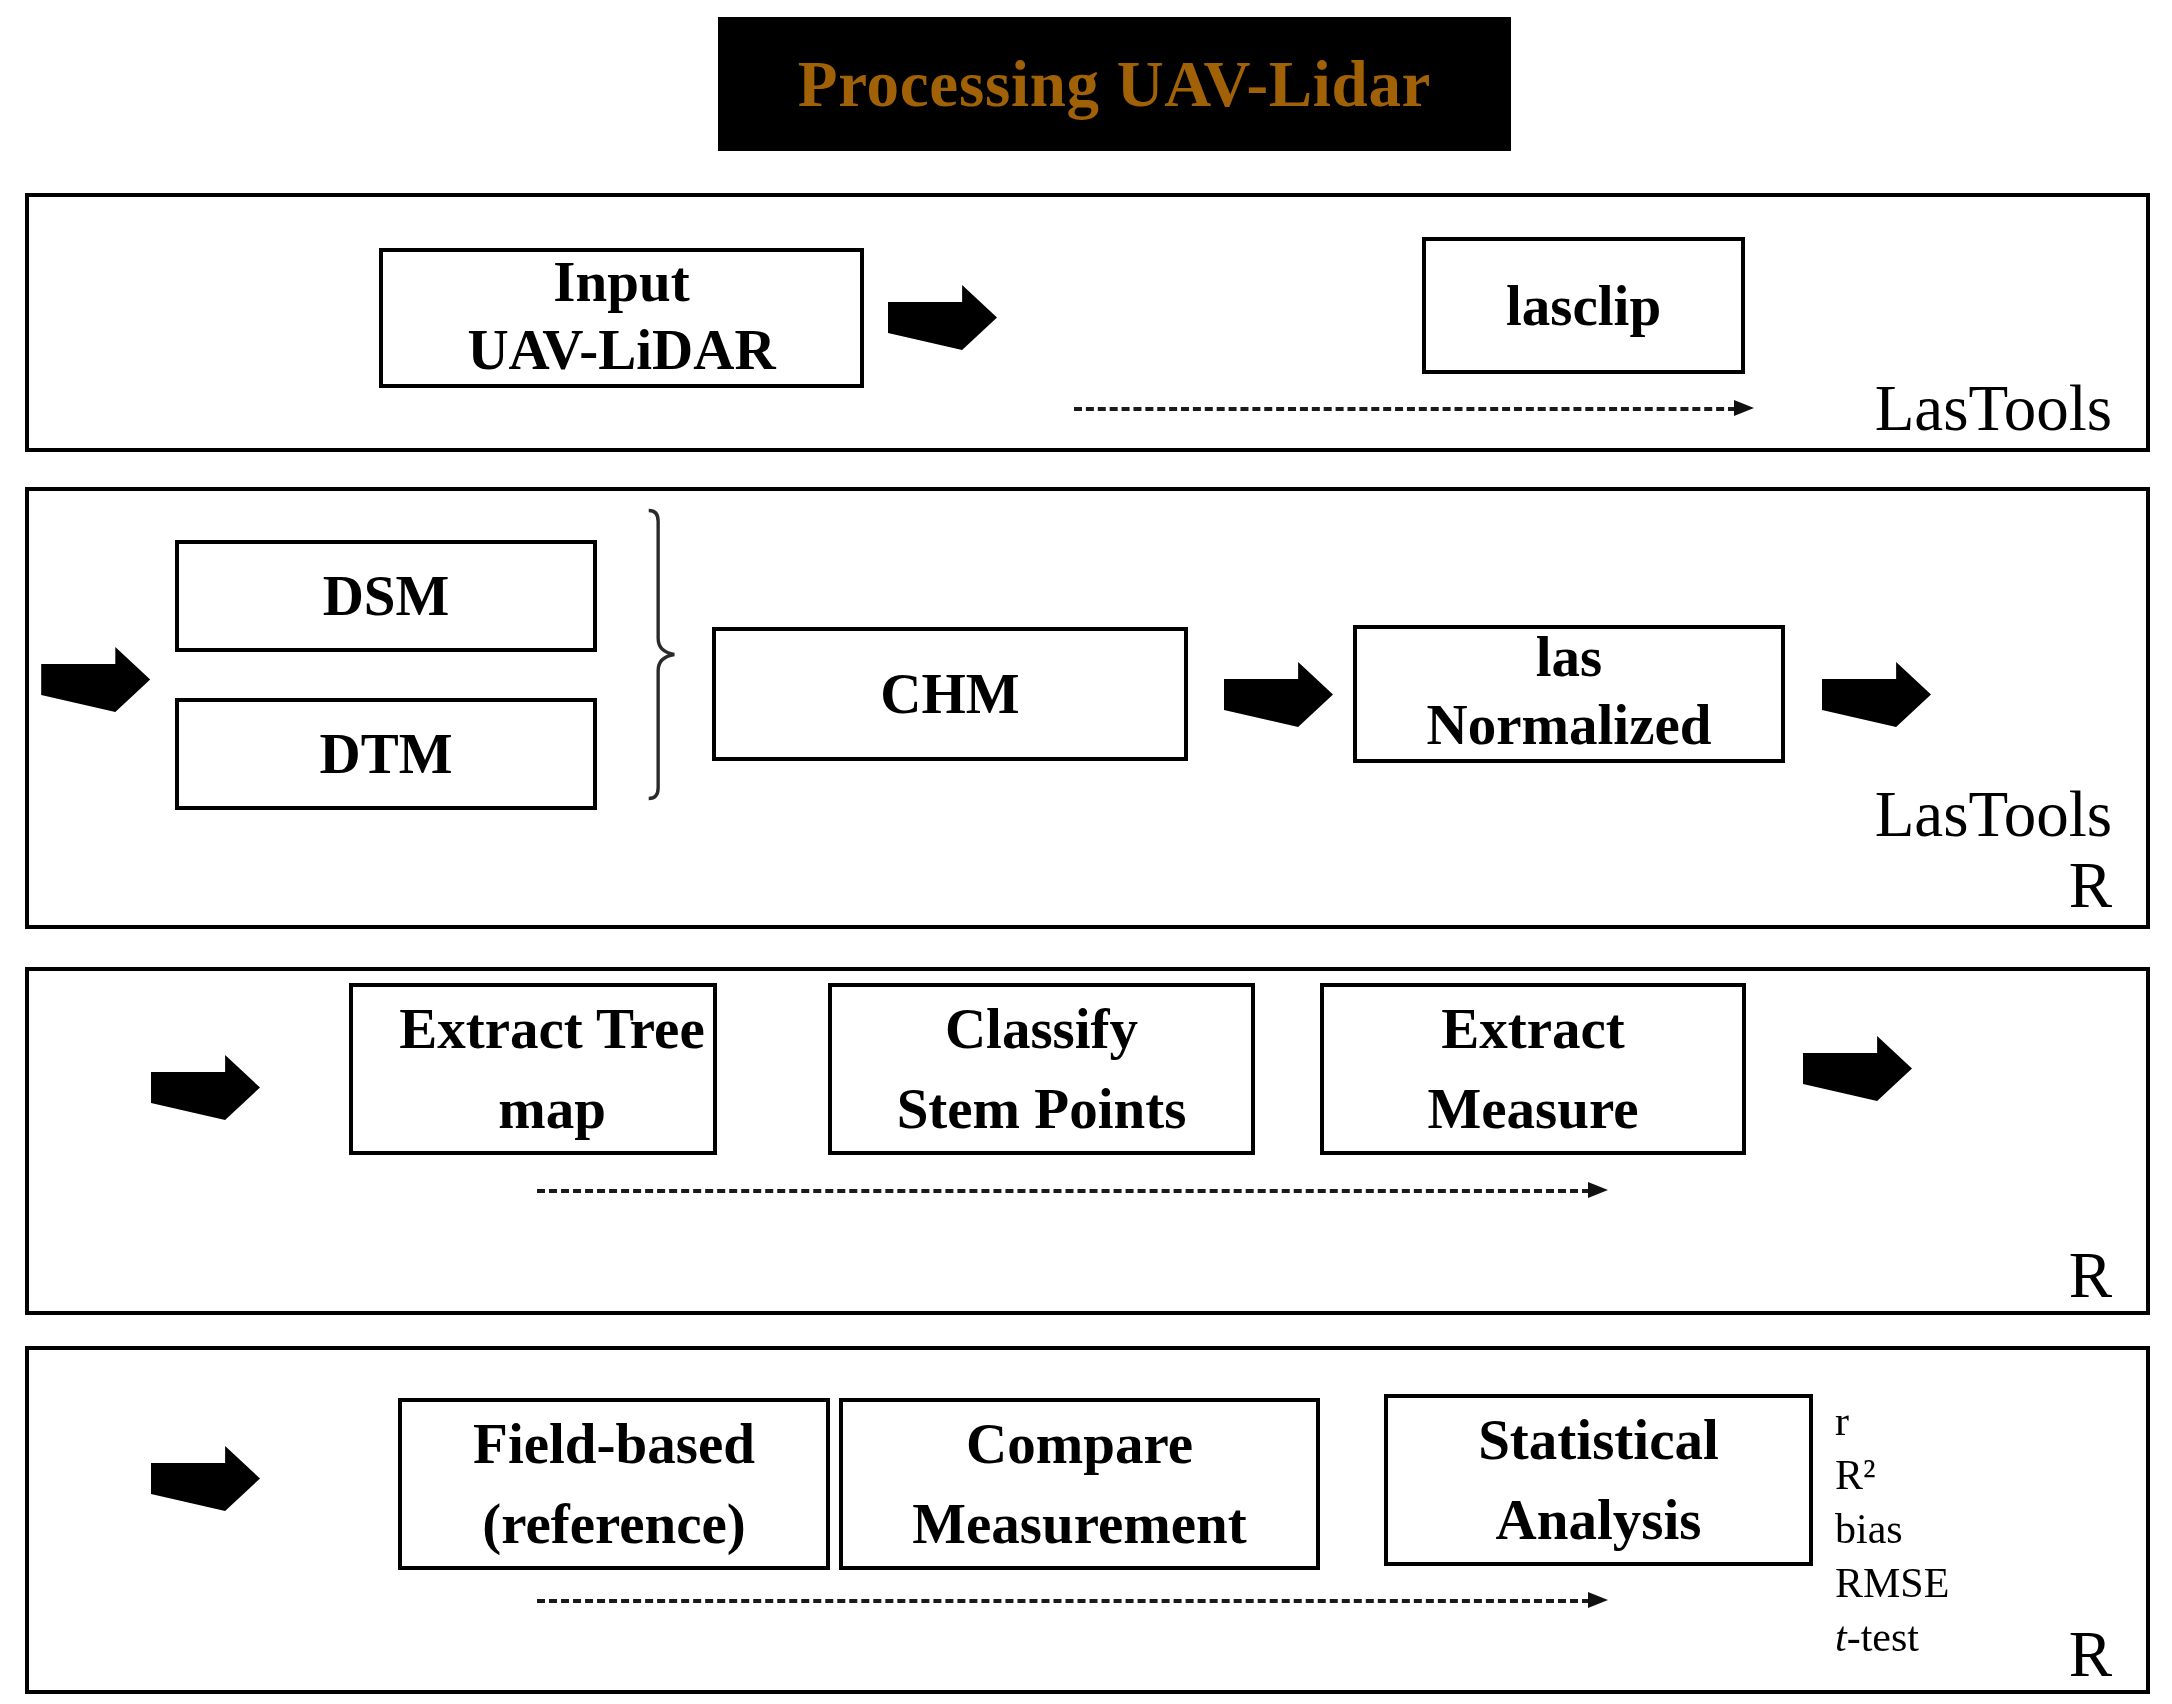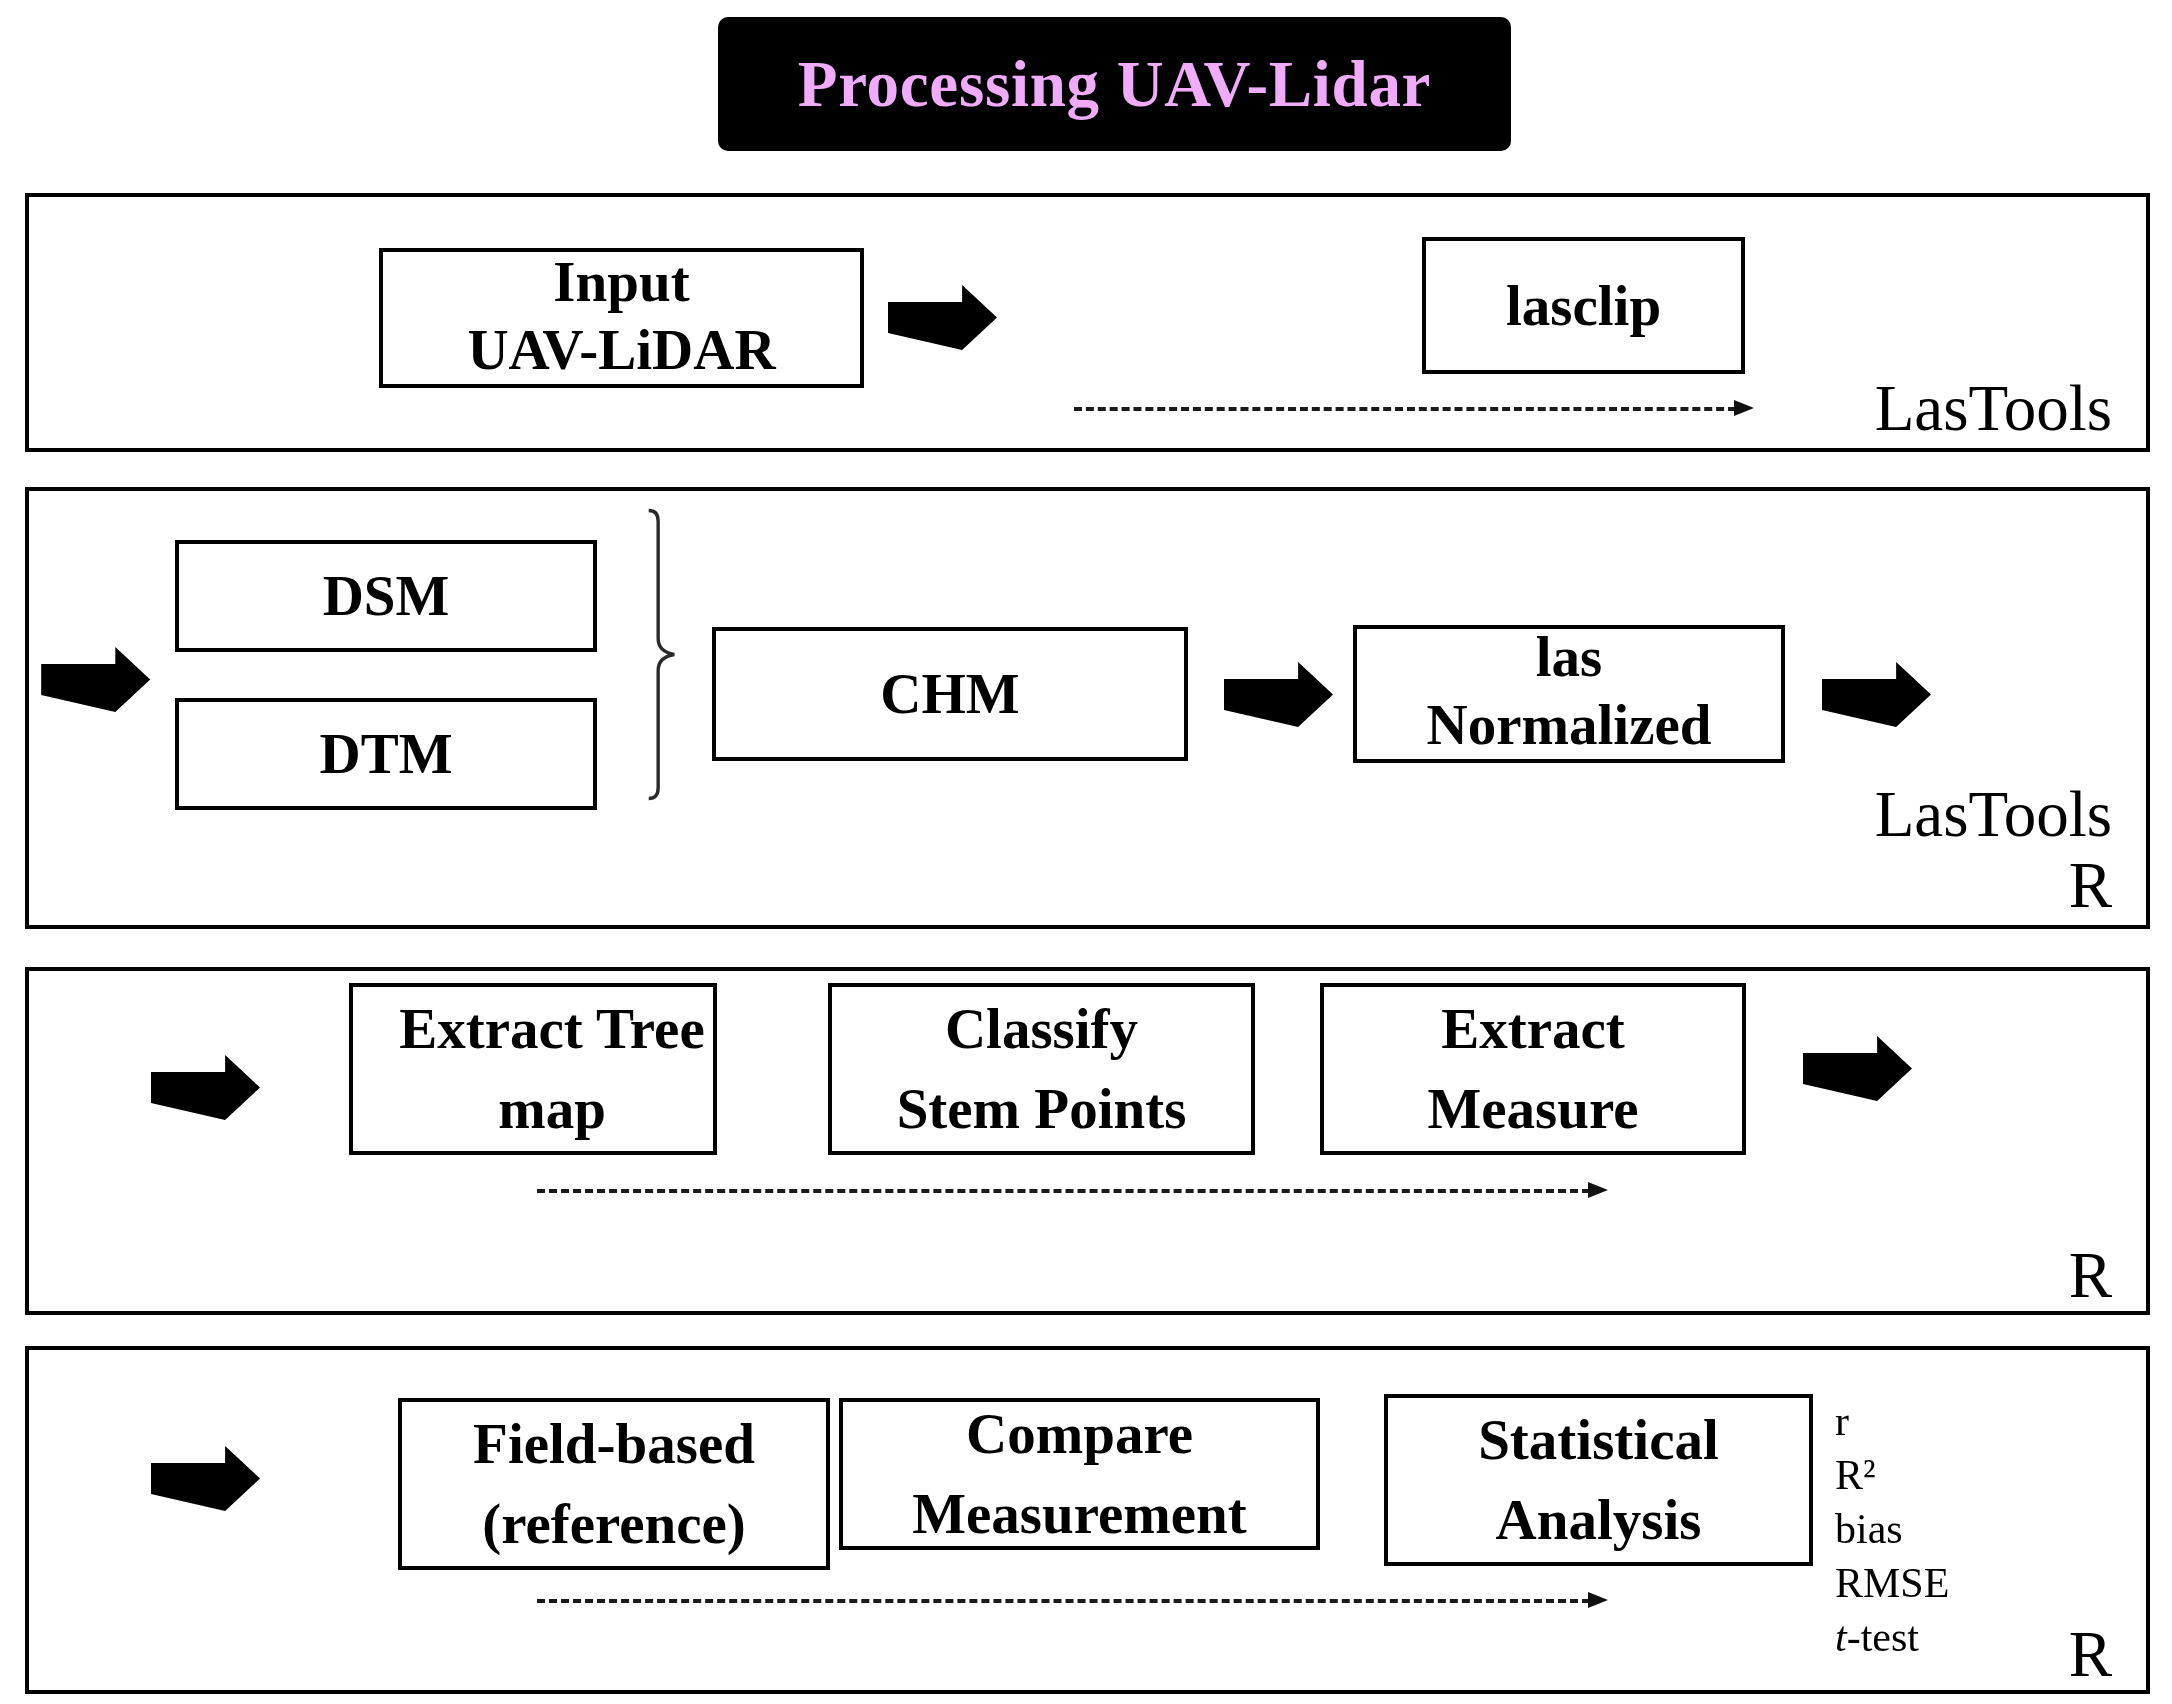--- a/index.html
+++ b/index.html
@@ -7,23 +7,23 @@
     position:relative;
     width:2172px;height:1705px;
     background:#ffffff;
     font-family:"Liberation Serif", serif;
     color:#000;
     overflow:hidden;
   }
   
   .title-banner{
     position:absolute;left:718px;top:17px;width:793px;height:134px;
-    background:#000;color:#f0abfc;
+    background:#000;color:#a16207;
     display:flex;align-items:center;justify-content:center;
-    font-weight:bold;font-size:65px;letter-spacing:0.7px;border-radius:10px;
+    font-weight:bold;font-size:65px;letter-spacing:0.7px;
   }
   
   .section{
     position:absolute;left:25px;width:2125px;
     border:4.8px solid #000;background:#fff;box-sizing:border-box;
   }
   #section-1{top:193px;height:259px;}
   #section-2{top:487px;height:442px;}
   #section-3{top:967px;height:348px;}
   #section-4{top:1346px;height:348px;}
@@ -146,21 +146,21 @@
       <span class="line">R</span>
     </div>
   </div>
 
   <div class="section" id="section-4">
     <div class="block-arrow" style="left:122px;top:96px;"></div>
     <div class="box" style="left:329px;top:48px;width:432px;height:172px;margin-left:40px;">
       <span class="line">Field-based</span>
       <span class="line">(reference)</span>
     </div>
-    <div class="box" style="left:810px;top:48px;width:481px;height:152px;">
+    <div class="box" style="left:810px;top:48px;width:481px;height:172px;">
       <span class="line">Compare</span>
       <span class="line">Measurement</span>
     </div>
     <div class="box" style="left:1355px;top:44px;width:429px;height:172px;">
       <span class="line">Statistical</span>
       <span class="line">Analysis</span>
     </div>
     <div class="metrics">
       <span class="metric">r</span>
       <span class="metric">R²</span>

